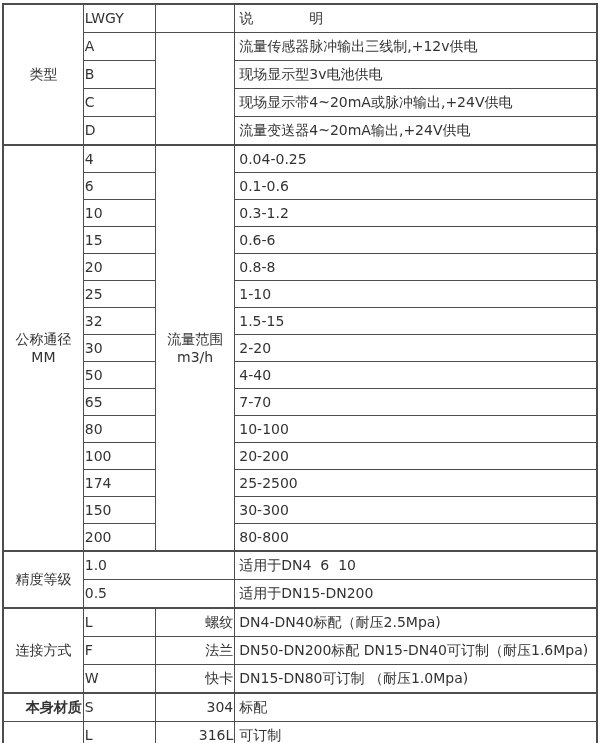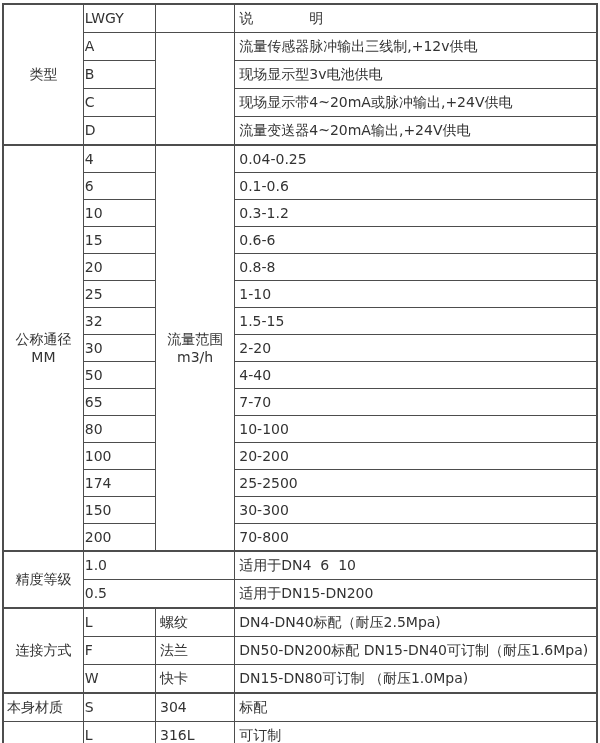--- a/index.html
+++ b/index.html
@@ -6,23 +6,23 @@
   body{font-family:"DejaVu Sans","Liberation Sans",sans-serif;color:#333333;}
   .wrap{width:600px;height:743px;background:#ffffff;box-sizing:border-box;padding:3px 2px;}
   table{border-collapse:collapse;width:596px;table-layout:fixed;
         border:2px solid #4d4d4d;}
   td{border:1px solid #4d4d4d;height:25px;font-size:14px;line-height:17px;
      overflow:hidden;white-space:pre-wrap;vertical-align:middle;}
   tr.dn-row td{height:24px;}
   tr.sec-start td{border-top-width:2px;}
   .c1{width:80px;}.c2{width:72px;}.c3{width:79px;}.c4{width:361px;}
   .lbl{text-align:center;margin-left:30px;}
-  .lbl-left{text-align:left;padding-left:3px;}
+  .lbl-left{text-align:right;padding-left:3px;font-weight:bold;}
   .code{text-align:left;}
-  .mid{text-align:left;padding-left:4px;}
+  .mid{text-align:right;padding-left:4px;}
   .mid-center{text-align:center;}
   .desc{text-align:left;padding-left:4px;padding-right:4px;}
   .two-line span{display:block;text-align:center;line-height:18px;}
   .gap{margin-left:56px;}
 </style>
 </head>
 <body>
 
 <div class="wrap">
 <table>
@@ -111,21 +111,21 @@
     <tr class="dn-row">
           <td class="code">174</td>
           <td class="desc">25-2500</td>
         </tr>
     <tr class="dn-row">
           <td class="code">150</td>
           <td class="desc">30-300</td>
         </tr>
     <tr class="dn-row">
           <td class="code">200</td>
-          <td class="desc">70-800</td>
+          <td class="desc">80-800</td>
         </tr>
 
     <tr class="sec-start">
       <td rowspan="2" class="lbl">精度等级</td>
       <td colspan="2" class="code">1.0</td>
       <td class="desc">适用于DN4  6  10</td>
     </tr>
     <tr>
       <td colspan="2" class="code">0.5</td>
       <td class="desc">适用于DN15-DN200</td>

